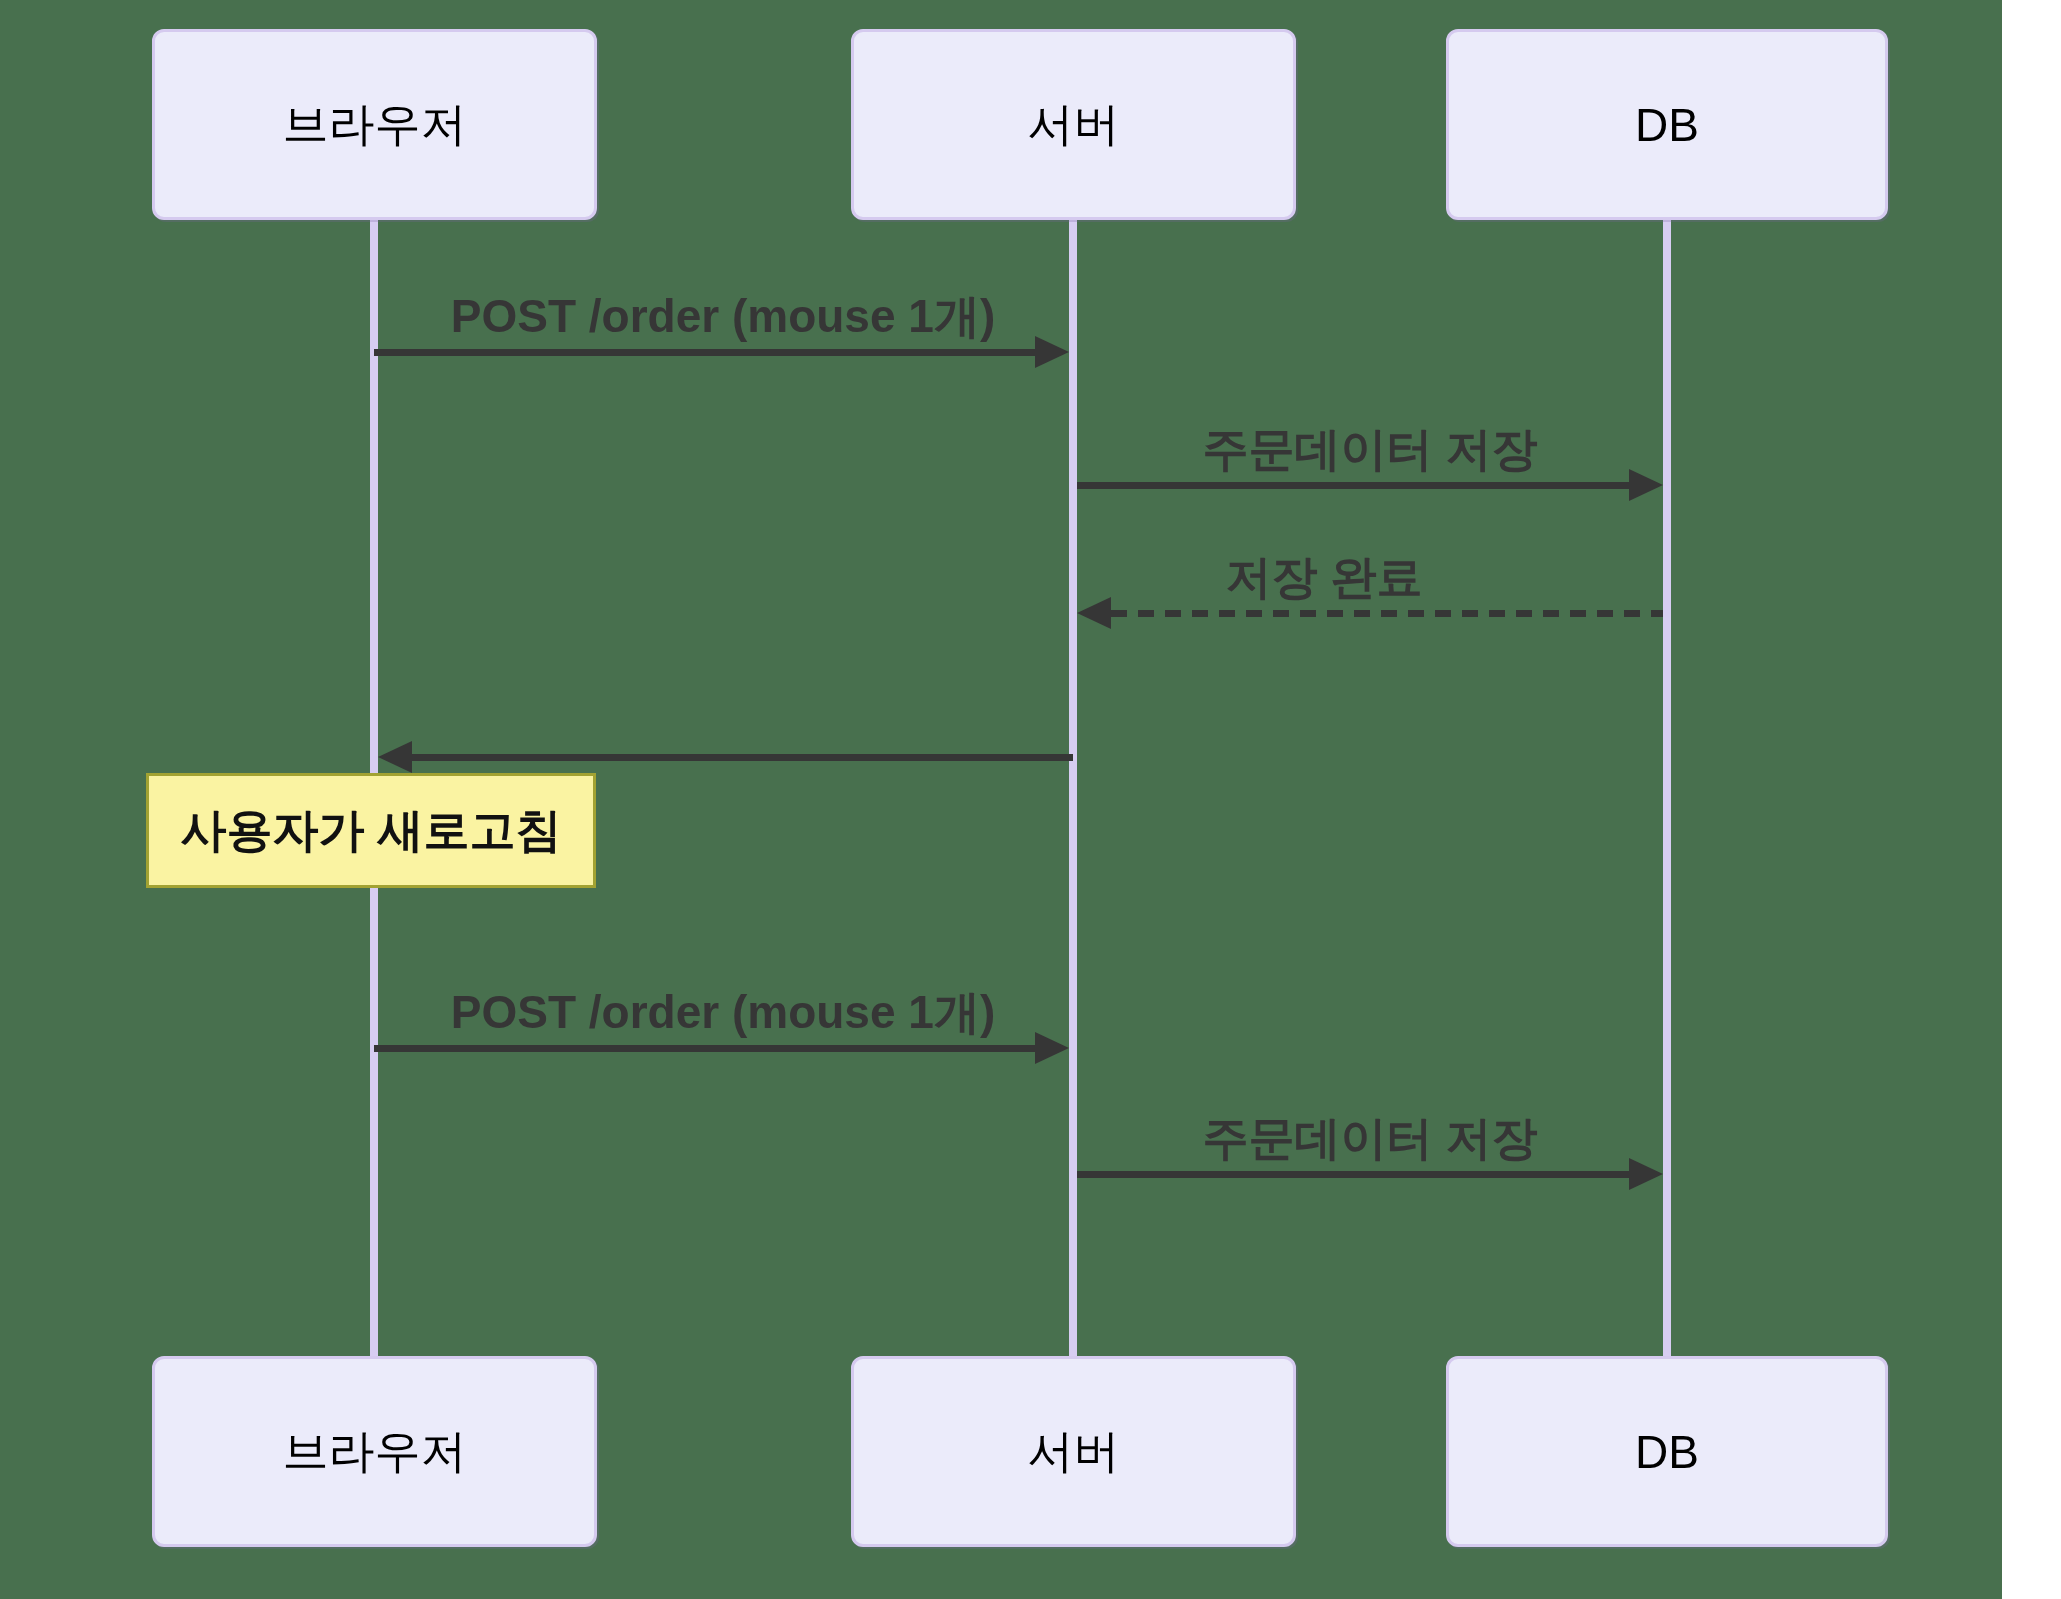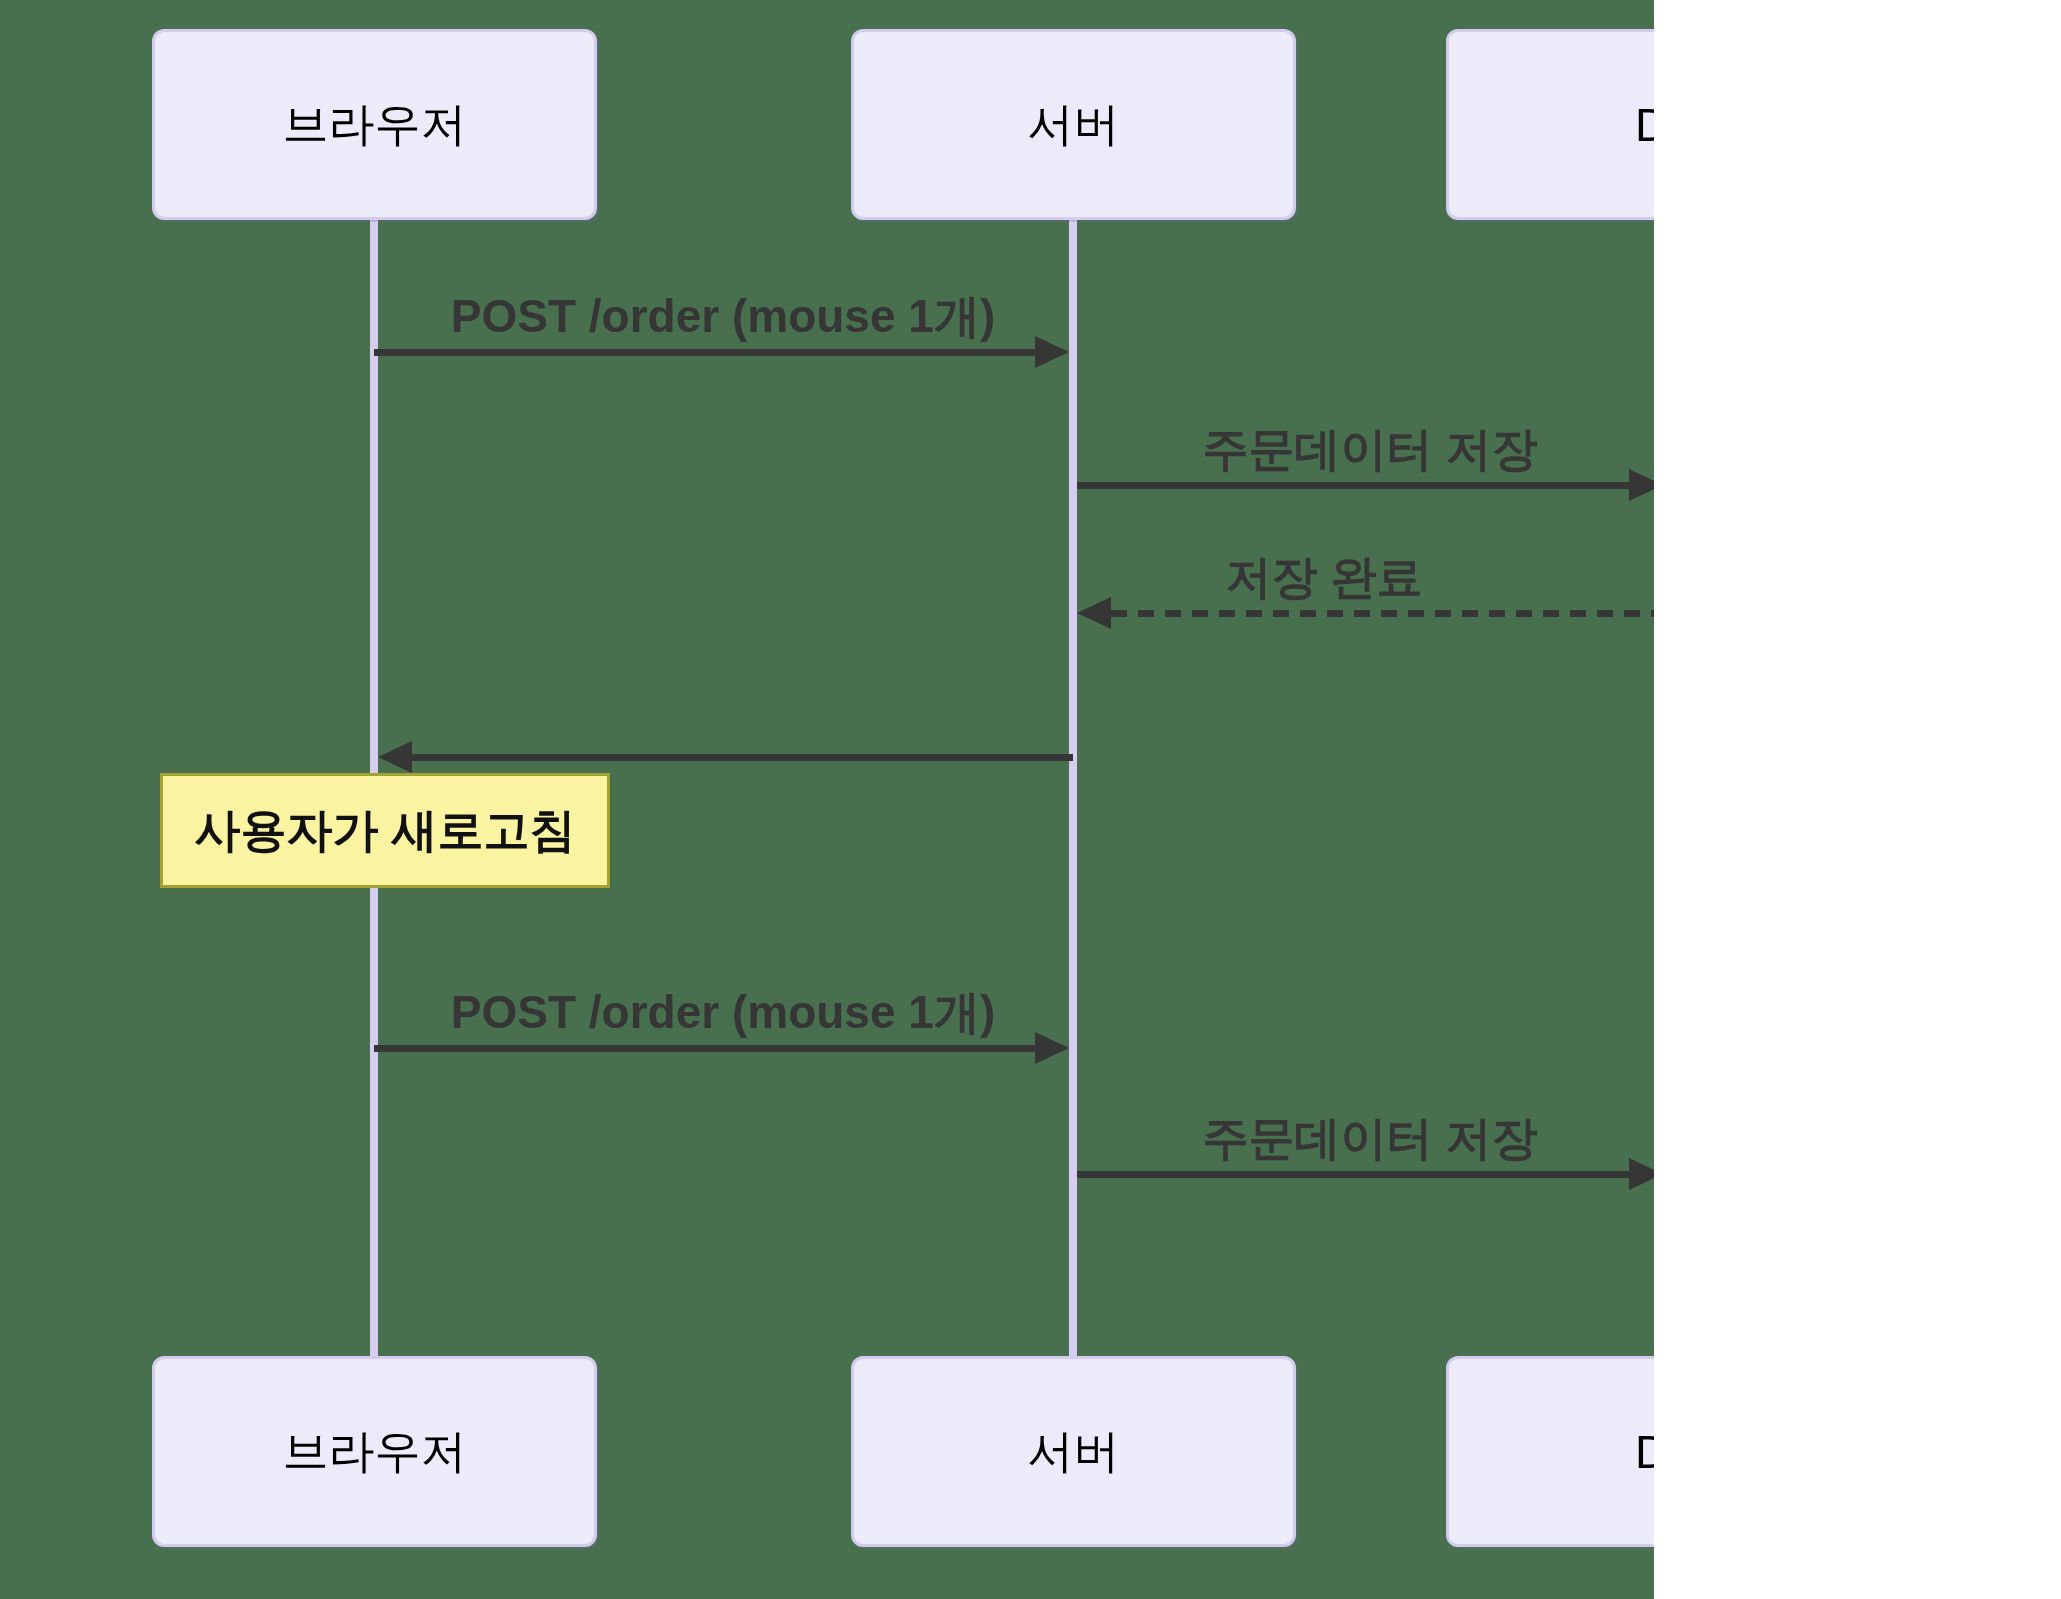--- a/index.html
+++ b/index.html
@@ -1,19 +1,19 @@
 <!DOCTYPE html>
 <html><head>
 <meta charset="utf-8">
 <style>
   html,body{margin:0;padding:0;}
   body{font-family:"Liberation Sans","DejaVu Sans",sans-serif;}
   .stage{
     position:relative;
-    width:1654px;height:1599px;
+    width:2002px;height:1599px;
     background:#48704E;
     overflow:hidden;
   }
   
   .actor{
     position:absolute;
     background:#EBEBFA;
     border:3px solid #D5CAEF;
     border-radius:12px;
     box-sizing:border-box;
@@ -96,21 +96,21 @@
   <div class="msg-line" style="left:1077px;top:482px;width:552px;"></div>
   <div class="head right" style="left:1629px;top:469px;"></div>
 
   <div class="msg-label" style="left:1324px;top:541px;">저장 완료</div>
   <div class="msg-line dashed" style="left:1111px;top:610px;width:552px;"></div>
   <div class="head left" style="left:1077px;top:597px;"></div>
 
   <div class="msg-line" style="left:412px;top:754px;width:661px;"></div>
   <div class="head left" style="left:378px;top:741px;"></div>
 
-  <div class="note" style="left:160px;top:773px;width:450px;height:115px;text-align:center;">
+  <div class="note" style="left:146px;top:773px;width:450px;height:115px;text-align:center;">
     <span>사용자가 새로고침</span>
   </div>
 
   <div class="msg-label" style="left:723px;top:976px;">POST /order (mouse 1개)</div>
   <div class="msg-line" style="left:374px;top:1045px;width:663px;"></div>
   <div class="head right" style="left:1035px;top:1032px;"></div>
 
   <div class="msg-label" style="left:1370px;top:1102px;">주문데이터 저장</div>
   <div class="msg-line" style="left:1077px;top:1171px;width:552px;"></div>
   <div class="head right" style="left:1629px;top:1158px;"></div>

